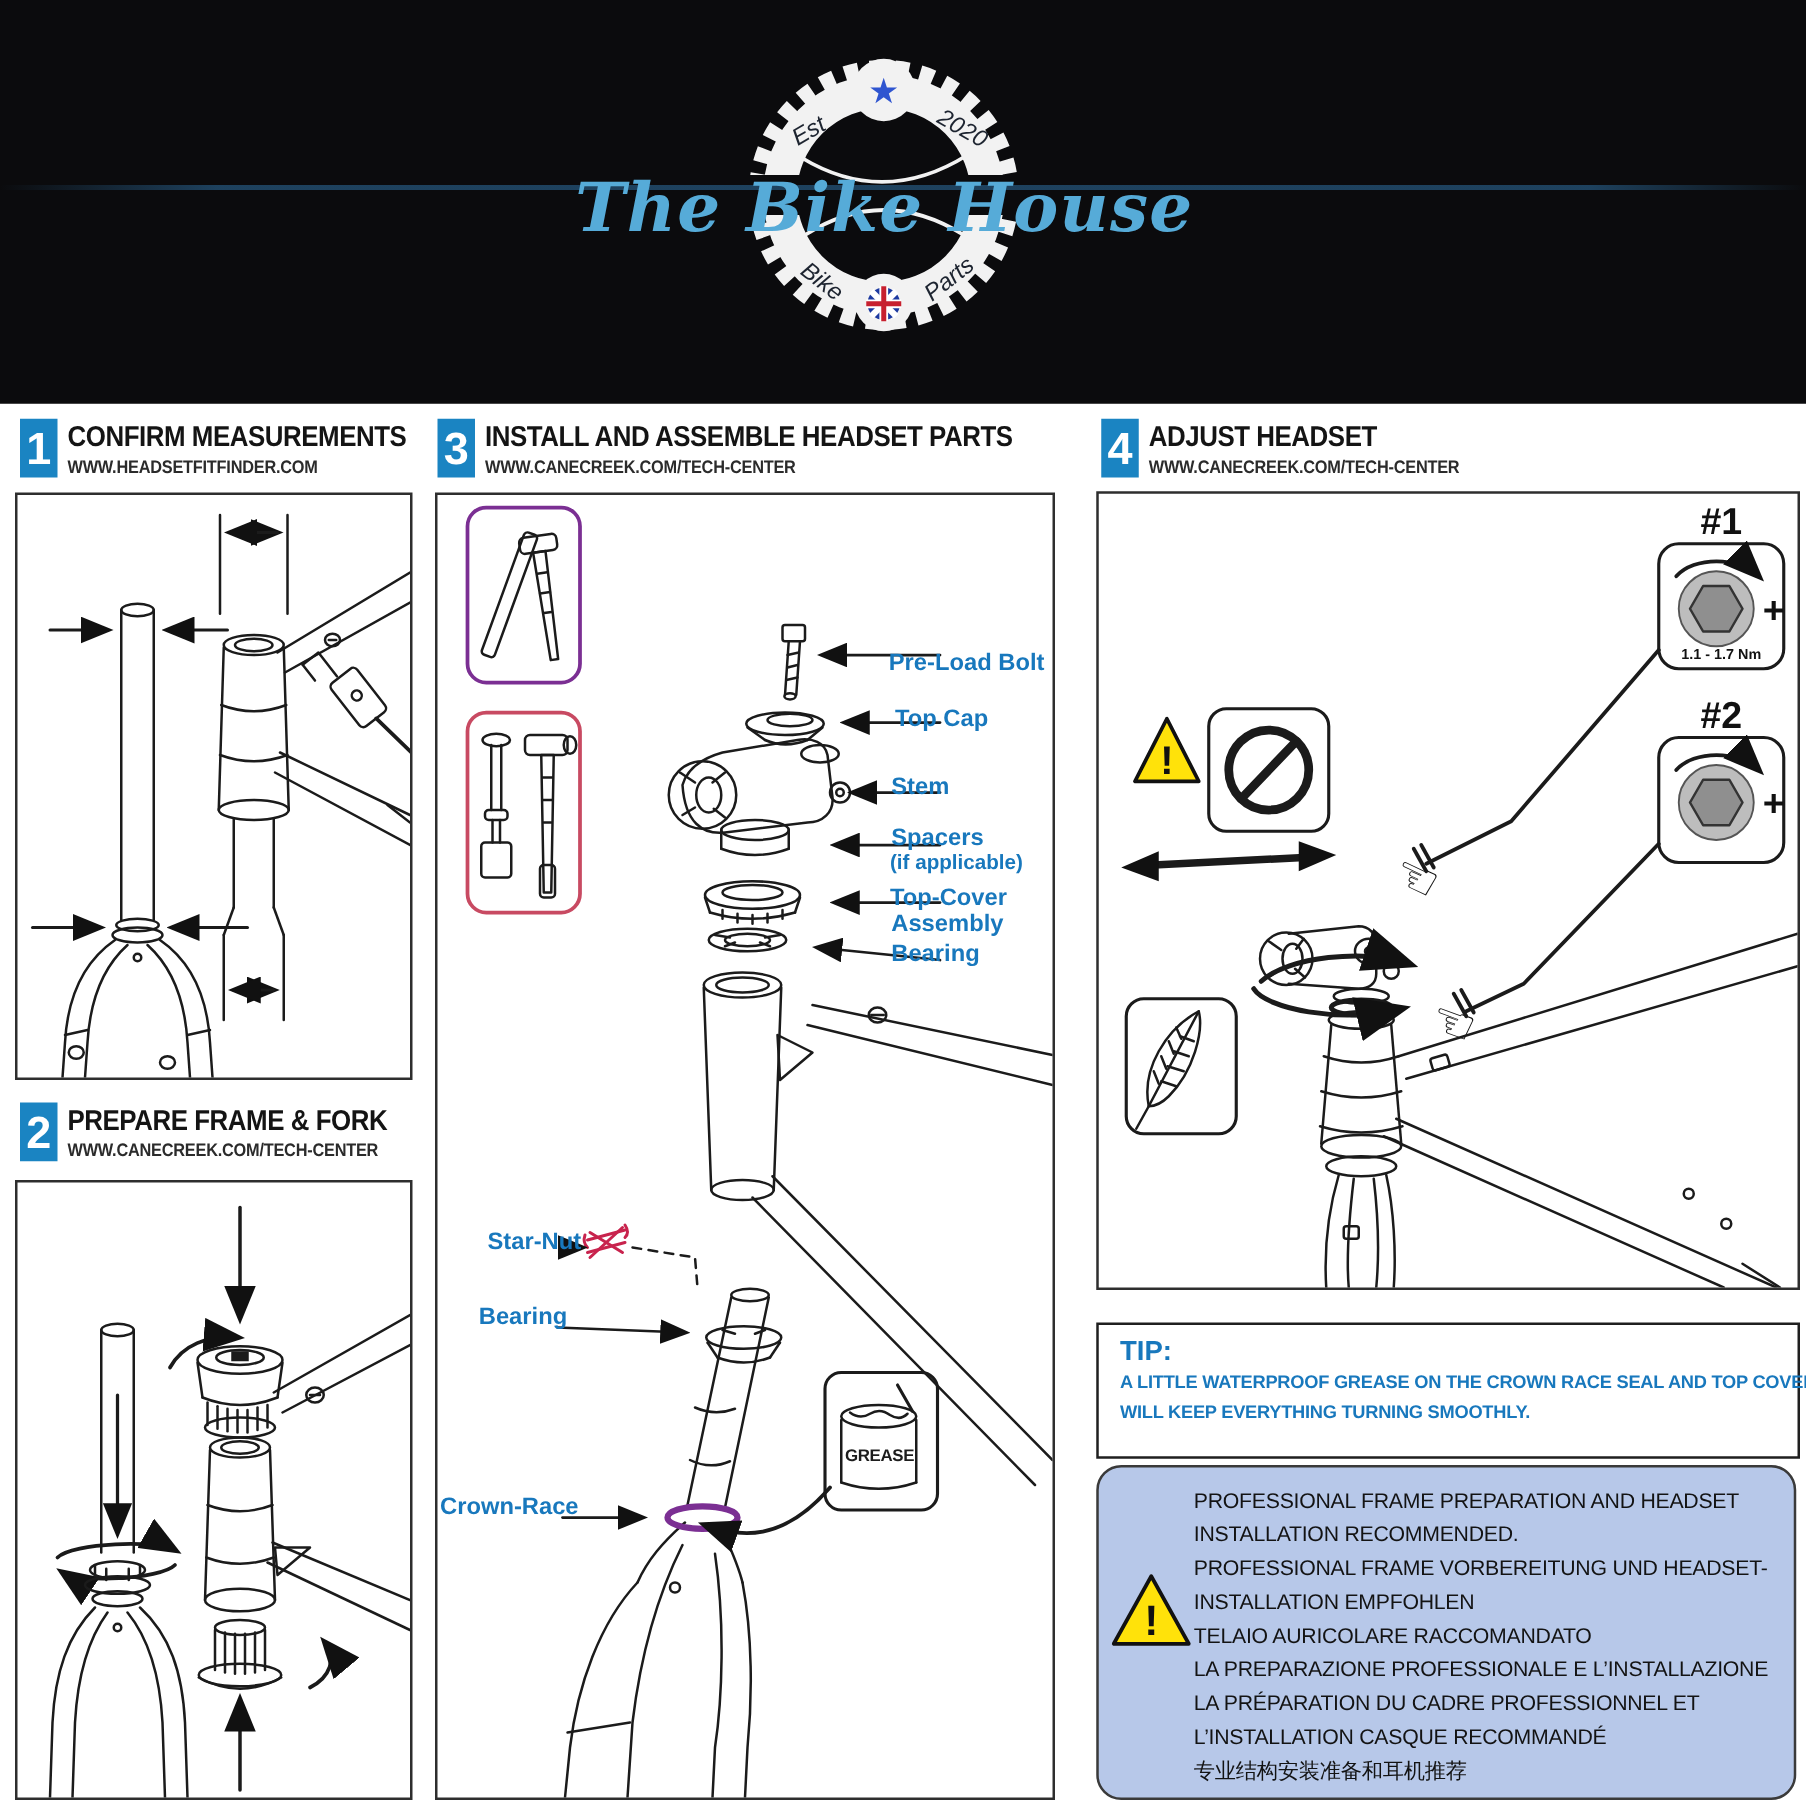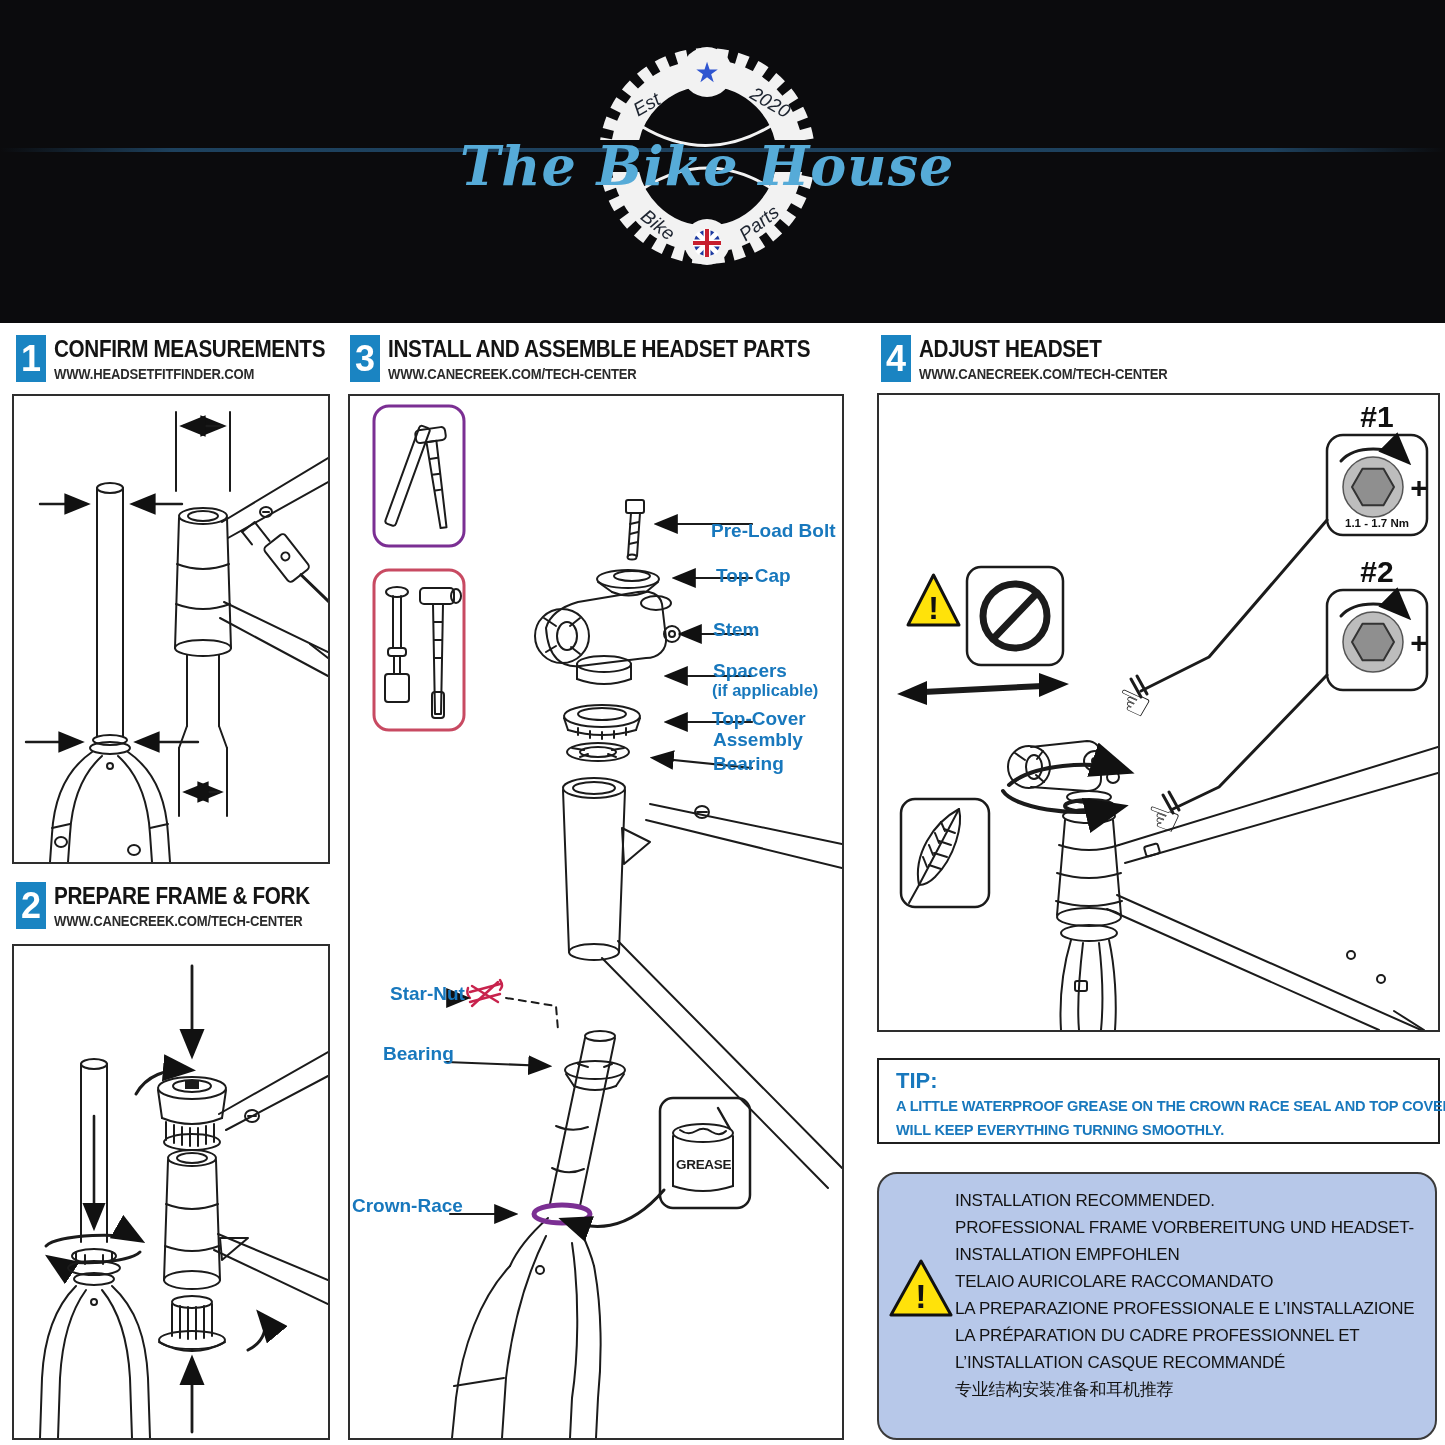--- a/index.html
+++ b/index.html
@@ -17,21 +17,21 @@
   *{margin:0;padding:0;box-sizing:border-box;}
   body{font-family:"Liberation Sans",sans-serif;background:#fff;}
   .page{position:relative;width:1445px;height:1445px;background:#fff;overflow:hidden;}
 
   
   .hdr{position:absolute;left:0;top:0;width:1445px;height:323px;background:var(--header-bg);}
   .hdr-line{position:absolute;left:0;top:148px;width:1445px;height:4px;
     background:linear-gradient(90deg,rgba(20,40,60,0) 0%,rgba(45,110,160,.55) 12%,rgba(45,110,160,.55) 88%,rgba(20,40,60,0) 100%);}
   .logo{position:absolute;left:520px;top:30px;width:375px;height:260px;}
   .logo svg{position:absolute;left:0;top:0;}
-  .brand{position:absolute;left:-60px;top:104px;width:495px;text-align:left;
+  .brand{position:absolute;left:-60px;top:104px;width:495px;text-align:center;
     font-family:"DejaVu Serif",serif;font-style:italic;font-weight:700;font-size:54px;
     color:var(--logo-blue);letter-spacing:1px;white-space:nowrap;}
 
   
   .sec{position:absolute;display:flex;align-items:flex-start;}
   .num{width:30px;height:47px;background:var(--accent-blue);color:#fff;font-weight:700;
     font-size:36px;line-height:47px;text-align:center;flex:none;}
   .sec-text{margin-left:8px;padding-top:1px;}
   .sec-title{font-size:23px;font-weight:700;color:#141414;letter-spacing:-.4px;white-space:nowrap;}
   .sec-url{font-size:14.5px;font-weight:700;color:#2b2b2b;margin-top:3px;letter-spacing:-.2px;white-space:nowrap;}
@@ -39,21 +39,21 @@
 
   
   .panel{position:absolute;background:#fff;border:2px solid #2e2e2e;}
 
   
   .lbl{position:absolute;color:var(--label-blue);font-weight:700;font-size:19px;white-space:nowrap;}
   .lbl.small{font-size:16.5px;}
   .lbl.dark{color:#1d1d1d;font-size:13.5px;letter-spacing:-.3px;}
 
   
-  .tipbox{position:absolute;left:877px;top:1058px;width:563px;height:86px;background:#fff;border:2px solid #1f1f1f;}
+  .tipbox{position:absolute;left:877px;top:1058px;width:563px;height:109px;background:#fff;border:2px solid #1f1f1f;}
   .tip-h{position:absolute;left:17px;top:8px;font-size:22px;font-weight:700;color:var(--label-blue);}
   .tip-l{position:absolute;left:17px;font-size:14.6px;font-weight:700;color:var(--label-blue);letter-spacing:-.2px;white-space:nowrap;}
 
   
   .notice{position:absolute;left:877px;top:1172px;width:560px;height:268px;background:var(--notice-bg);
     border:2.5px solid #3a3a3a;border-radius:20px;}
   .notice-text{position:absolute;left:76px;top:13px;width:470px;}
   .notice-text div{font-size:17px;line-height:27px;color:#131313;font-weight:500;letter-spacing:-.2px;white-space:nowrap;}
   svg{display:block;}
   svg text{font-family:"Liberation Sans",sans-serif;}
@@ -587,20 +587,21 @@
     <div class="tip-l" style="top:38px">A LITTLE WATERPROOF GREASE ON THE CROWN RACE SEAL AND TOP COVER SEAL</div>
     <div class="tip-l" style="top:62px">WILL KEEP EVERYTHING TURNING SMOOTHLY.</div>
   </div>
 
   <div class="notice">
     <svg width="64" height="60" viewBox="0 0 64 60" style="position:absolute;left:10px;top:84px">
       <polygon points="32,3 2,57 62,57" fill="#ffe20a" stroke="#111" stroke-width="3" stroke-linejoin="round"></polygon>
       <text x="32" y="50" text-anchor="middle" font-size="34" font-weight="700" fill="#111" font-family="Liberation Sans, sans-serif">!</text>
     </svg>
     <div class="notice-text">
+      <div>PROFESSIONAL FRAME PREPARATION AND HEADSET</div>
       <div>INSTALLATION RECOMMENDED.</div>
       <div>PROFESSIONAL FRAME VORBEREITUNG UND HEADSET-</div>
       <div>INSTALLATION EMPFOHLEN</div>
       <div>TELAIO AURICOLARE RACCOMANDATO</div>
       <div>LA PREPARAZIONE PROFESSIONALE E L’INSTALLAZIONE</div>
       <div>LA PRÉPARATION DU CADRE PROFESSIONNEL ET</div>
       <div>L’INSTALLATION CASQUE RECOMMANDÉ</div>
       <div>专业结构安装准备和耳机推荐</div>
     </div>
   </div>

